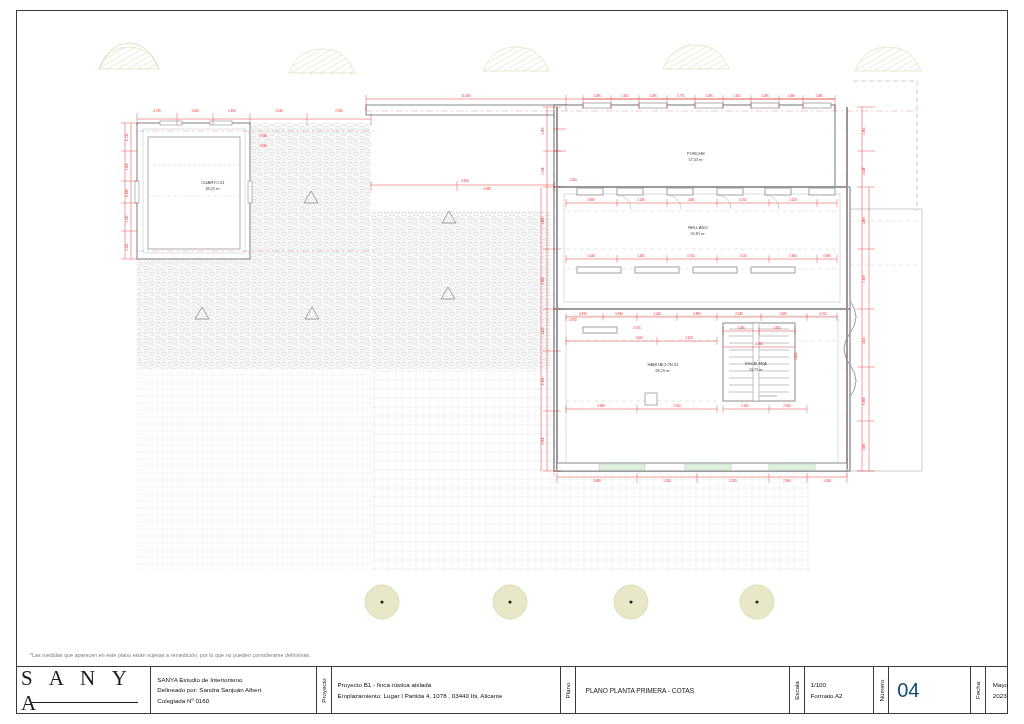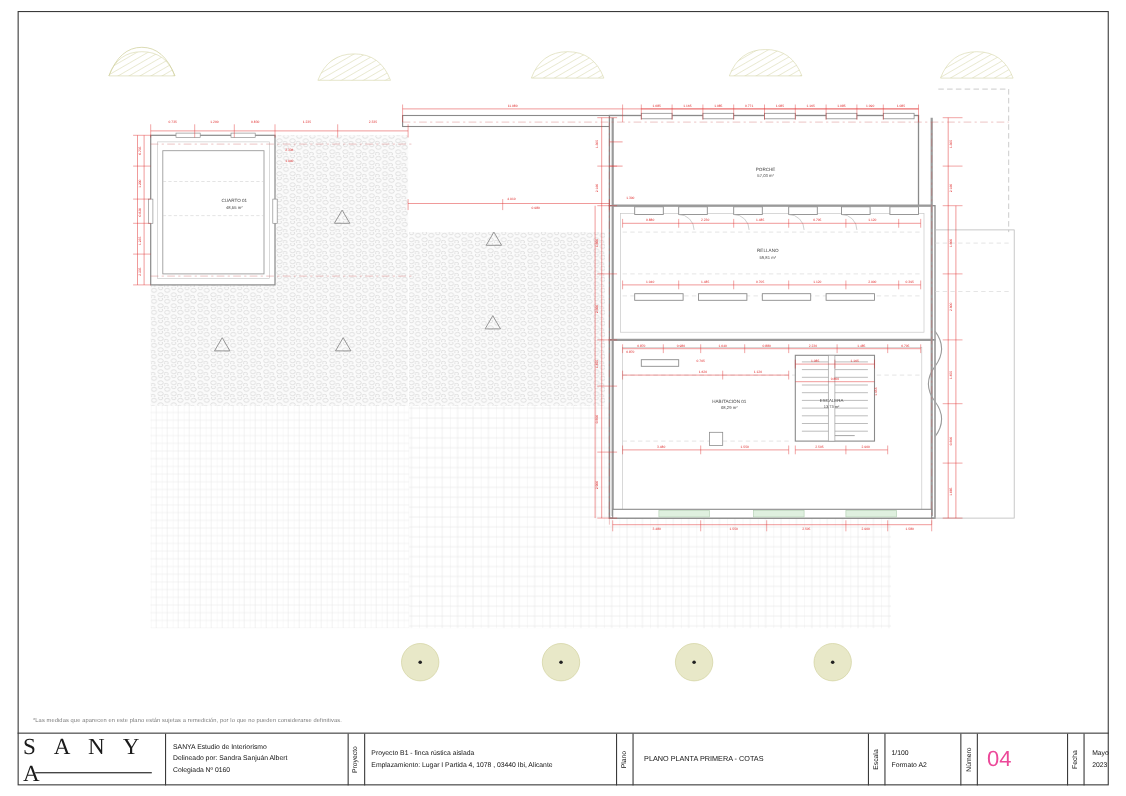--- a/index.html
+++ b/index.html
@@ -122,21 +122,21 @@
     width: 70px;
     padding-left: 6px;
     font-size: 6.2px;
     color: #111;
     line-height: 1.7;
   }
   .tb-numero {
     width: 82px;
     padding-left: 8px;
     font-size: 20px;
-    color: #ec4899;
+    color: #0c4a6e;
   }
   .tb-fecha {
     flex: 1;
     padding-left: 7px;
     font-size: 6.2px;
     color: #111;
     line-height: 1.7;
   }
   .line2 { display:block; }
 </style>

